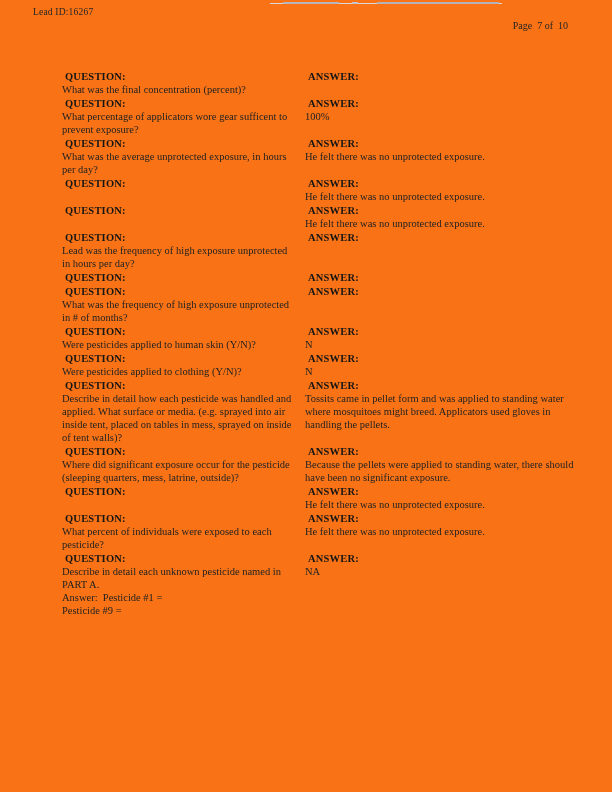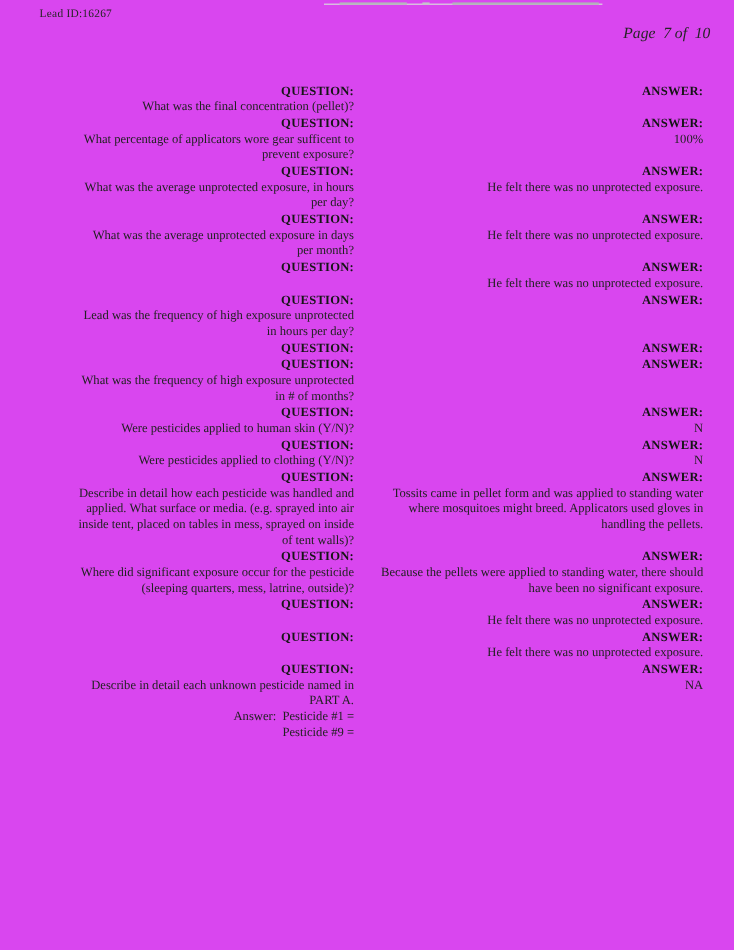--- a/index.html
+++ b/index.html
@@ -1,45 +1,45 @@
 <!DOCTYPE html>
 <html><head>
 <meta charset="utf-8">
 <style>
   html,body{margin:0;padding:0;background:#888;}
   .page{
     position:relative;
     width:612px;height:792px;
-    background:#d946ef;
+    background:#f97316;
     font-family:"Liberation Serif","DejaVu Serif",serif;
     color:#1b1b1b;
     overflow:hidden;
     margin:0 auto;
     box-sizing:border-box;
   }
   .scan-artifact{position:absolute;pointer-events:none;}
   .artifact-0{left:270px;top:3px;width:232px;height:1px;background:#d9d9dd;}
   .artifact-1{left:283px;top:2px;width:56px;height:2px;background:#b6b6bc;}
   .artifact-2{left:377px;top:2px;width:122px;height:2px;background:#b2b2b8;}
   .artifact-3{left:352px;top:2px;width:6px;height:2px;background:#c4c4c9;}
 
   .hdr-lead{
     position:absolute;left:33px;top:7px;
     font-size:9.5px;letter-spacing:.2px;color:#252525;
   }
   .hdr-page{
-    position:absolute;right:20px;top:20px;
-    font-size:13px;color:#252525;white-space:pre;font-style:italic;
+    position:absolute;right:44px;top:20px;
+    font-size:10px;color:#252525;white-space:pre;
   }
 
   .content{
     position:absolute;left:62px;top:70px;width:524px;
     font-size:10.5px;line-height:13px;
   }
-  .qa-row{display:flex;align-items:flex-start;margin-bottom:1px;text-align:right;}
+  .qa-row{display:flex;align-items:flex-start;margin-bottom:1px;}
   .q-col{width:243px;box-sizing:border-box;padding-right:10px;flex:none;}
   .a-col{flex:1;min-width:0;}
   .lbl{font-weight:bold;padding-left:3px;letter-spacing:.2px;color:#151515;}
   .q-text,.a-text{color:#222;}
   .sub-line{white-space:pre-wrap;color:#222;}
   .section-heading{
     font-weight:bold;color:#151515;letter-spacing:.2px;
     margin:2px 0 1px -3px;padding-left:0;
   }
 </style>
@@ -52,21 +52,21 @@
   <div class="scan-artifact artifact-2"></div>
   <div class="scan-artifact artifact-3"></div>
 
   <div class="hdr-lead">Lead ID:16267</div>
   <div class="hdr-page">Page  7 of  10</div>
 
   <div class="content" id="content">
       <div class="qa-row">
         <div class="q-col">
           <div class="lbl">QUESTION:</div>
-          <div class="q-text">What was the final concentration (pellet)?</div>
+          <div class="q-text">What was the final concentration (percent)?</div>
         </div>
         <div class="a-col">
           <div class="lbl">ANSWER:</div>
           <div class="a-text"></div>
         </div>
       </div>
       <div class="qa-row">
         <div class="q-col">
           <div class="lbl">QUESTION:</div>
           <div class="q-text">What percentage of applicators wore gear sufficent to prevent exposure?</div>
@@ -82,21 +82,20 @@
           <div class="q-text">What was the average unprotected exposure, in hours per day?</div>
         </div>
         <div class="a-col">
           <div class="lbl">ANSWER:</div>
           <div class="a-text">He felt there was no unprotected exposure.</div>
         </div>
       </div>
       <div class="qa-row">
         <div class="q-col">
           <div class="lbl">QUESTION:</div>
-          <div class="q-text">What was the average unprotected exposure in days per month?</div>
         </div>
         <div class="a-col">
           <div class="lbl">ANSWER:</div>
           <div class="a-text">He felt there was no unprotected exposure.</div>
         </div>
       </div>
       <div class="qa-row">
         <div class="q-col">
           <div class="lbl">QUESTION:</div>
         </div>
@@ -179,20 +178,21 @@
           <div class="lbl">QUESTION:</div>
         </div>
         <div class="a-col">
           <div class="lbl">ANSWER:</div>
           <div class="a-text">He felt there was no unprotected exposure.</div>
         </div>
       </div>
       <div class="qa-row">
         <div class="q-col">
           <div class="lbl">QUESTION:</div>
+          <div class="q-text">What percent of individuals were exposed to each pesticide?</div>
         </div>
         <div class="a-col">
           <div class="lbl">ANSWER:</div>
           <div class="a-text">He felt there was no unprotected exposure.</div>
         </div>
       </div>
       <div class="qa-row">
         <div class="q-col">
           <div class="lbl">QUESTION:</div>
           <div class="q-text">Describe in detail each unknown pesticide named in PART A.</div>

